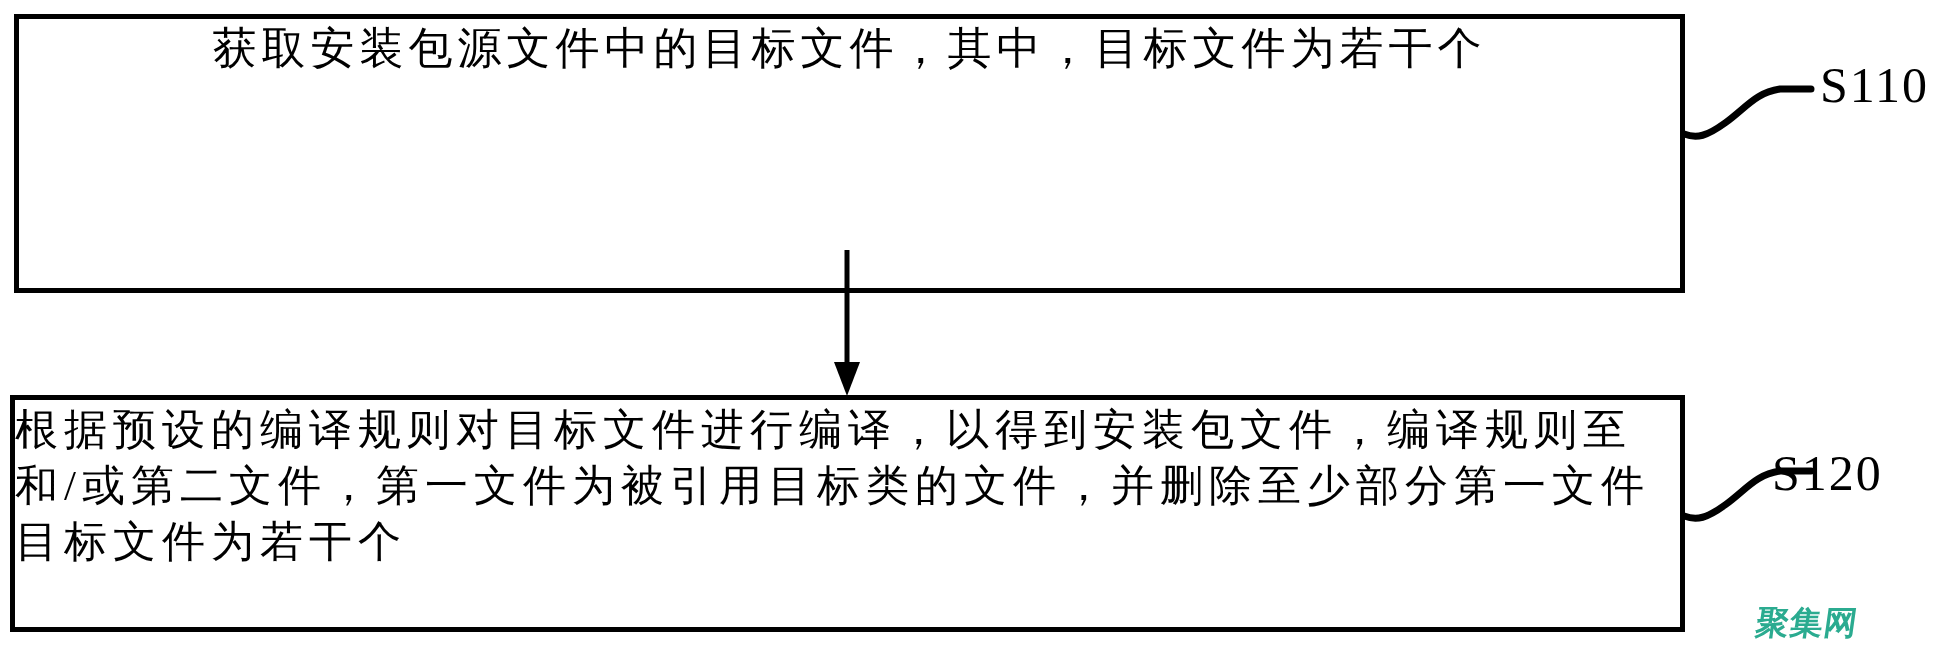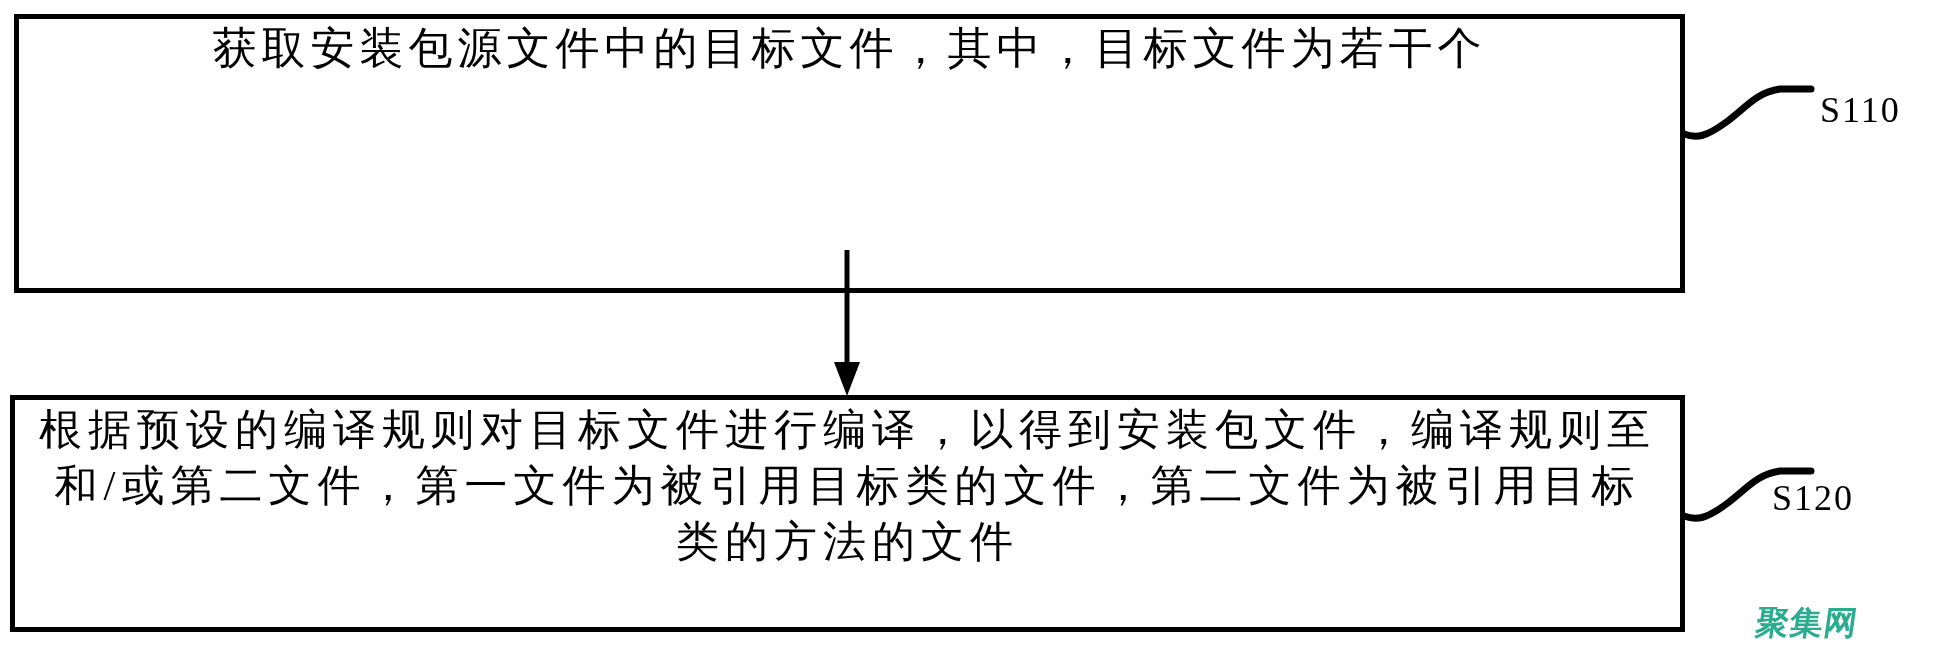--- a/index.html
+++ b/index.html
@@ -32,39 +32,37 @@
   }
   .box-s120 {
     left: 10px; top: 395px;
     width: 1675px; height: 237px;
     padding-top: 2px;
   }
   .box-s120 .box-line {
     font-size: 43px;
     letter-spacing: 6px;
     line-height: 56px;
-    text-align: center;
     white-space: nowrap;
   }
   .flow-arrow {
     position: absolute;
     left: 832px; top: 250px;
   }
   .leader {
     position: absolute;
   }
   .leader-s110 { left: 1683px; top: 81px; }
   .leader-s120 { left: 1683px; top: 463px; }
   .step-label {
     position: absolute;
-    font-size: 36px;
+    font-size: 50px;
     letter-spacing: 2px;
     line-height: 1;
     white-space: nowrap;
-    margin-top: 32px;
   }
   .label-s110 { left: 1820px; top: 60px; }
   .label-s120 { left: 1772px; top: 448px; }
   .watermark {
     position: absolute;
     left: 1756px; top: 606px;
     font-family: "Liberation Sans", "DejaVu Sans", sans-serif;
     font-weight: bold;
     font-size: 33px;
     line-height: 1;
@@ -82,22 +80,22 @@
     <div class="box-text">获取安装包源文件中的目标文件，其中，目标文件为若干个</div>
   </div>
 
   <svg class="flow-arrow" width="30" height="146" viewBox="0 0 30 146">
     <line x1="15" y1="0" x2="15" y2="118" stroke="#000000" stroke-width="5"></line>
     <polygon points="15,146 2,112 28,112" fill="#000000"></polygon>
   </svg>
 
   <div class="box box-s120">
     <div class="box-line">根据预设的编译规则对目标文件进行编译，以得到安装包文件，编译规则至</div>
-    <div class="box-line">和/或第二文件，第一文件为被引用目标类的文件，第二文件为被引用目标</div>
-    <div class="box-line">类的方法的文件</div>
+    <div class="box-line">和/或第二文件，第一文件为被引用目标类的文件，并删除至少部分第一文件</div>
+    <div class="box-line">目标文件为若干个</div>
   </div>
 
   <svg class="leader leader-s110" width="132" height="62" viewBox="0 0 132 62">
     <path d="M 1 53 C 14 58, 24 55, 42 42 C 64 26, 72 12, 97 8 L 128 8" fill="none" stroke="#000000" stroke-width="7" stroke-linecap="round"></path>
   </svg>
 
   <svg class="leader leader-s120" width="132" height="62" viewBox="0 0 132 62">
     <path d="M 1 53 C 14 58, 24 55, 42 42 C 64 26, 72 12, 97 8 L 128 8" fill="none" stroke="#000000" stroke-width="7" stroke-linecap="round"></path>
   </svg>
 

